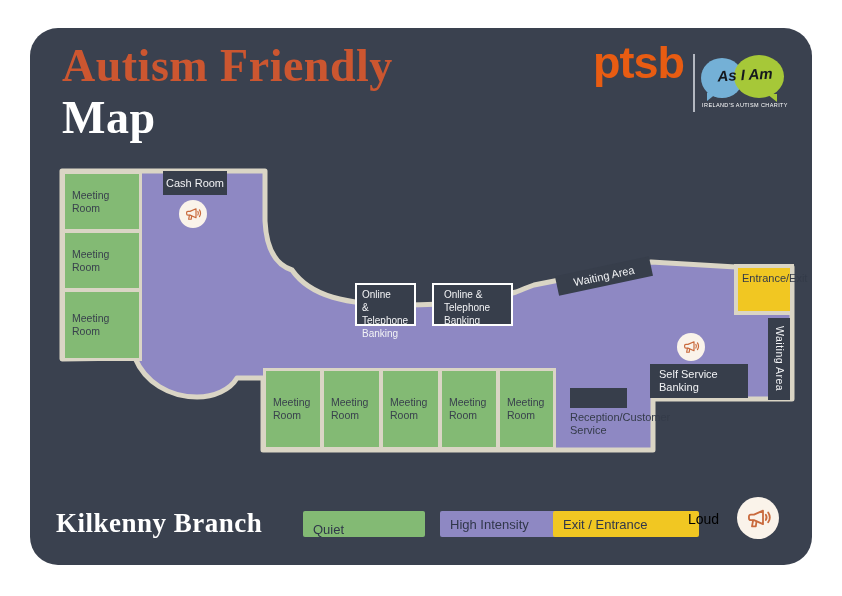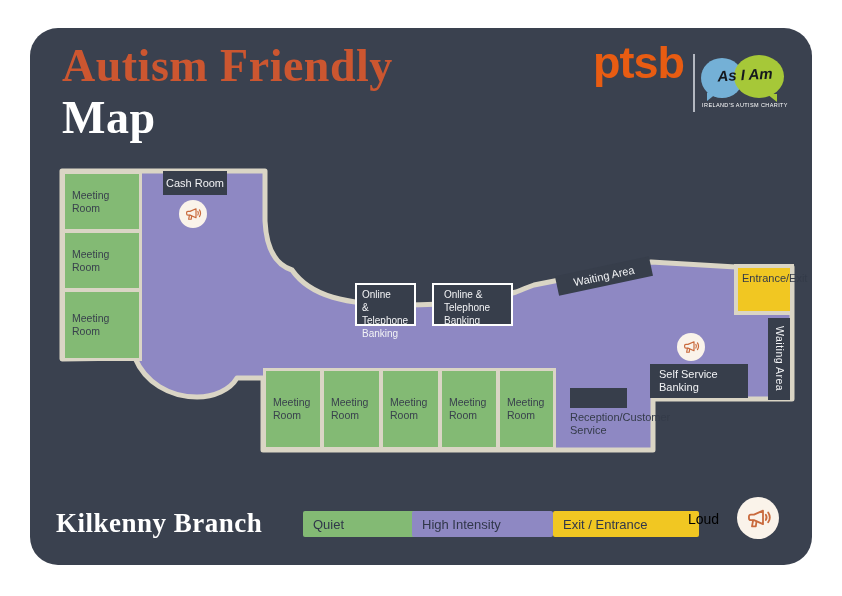--- a/index.html
+++ b/index.html
@@ -55,22 +55,22 @@
                display:flex;align-items:center;justify-content:center;}
   .c1{left:179px;top:200px;width:28px;height:28px;}
   .c2{left:677px;top:333px;width:28px;height:28px;}
   .c3{left:737px;top:497px;width:42px;height:42px;}
 
   
   .branch{position:absolute;left:56px;top:508px;color:#ffffff;font-family:"Liberation Serif",serif;
           font-size:27px;font-weight:600;letter-spacing:0.5px;}
   .legend-box{position:absolute;top:511px;height:26px;border-radius:2px;box-sizing:border-box;
               display:flex;align-items:center;padding-left:10px;color:#30374a;font-size:13px;}
-  .lg1{left:303px;width:122px;}
-  .lg2{left:412px;width:141px;}
+  .lg1{left:303px;width:122px;align-items:flex-end;}
+  .lg2{left:440px;width:141px;}
   .lg3{left:553px;width:146px;}
   .loud-label{position:absolute;left:688px;top:511px;color:#000000;font-size:14px;}
 </style>
 </head>
 <body>
 
 <div class="page">
 
   <svg width="0" height="0" style="position:absolute">
     <defs>

